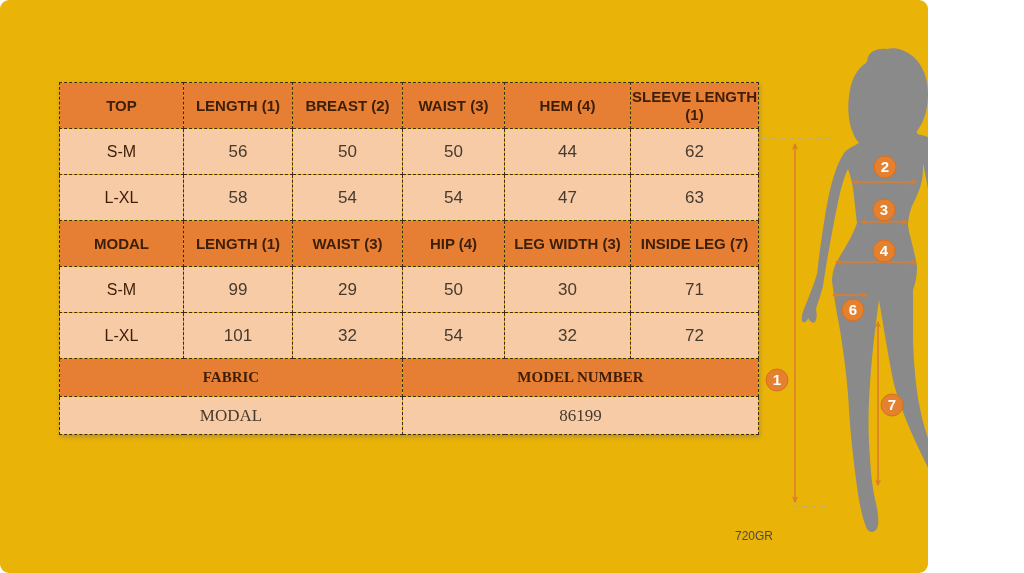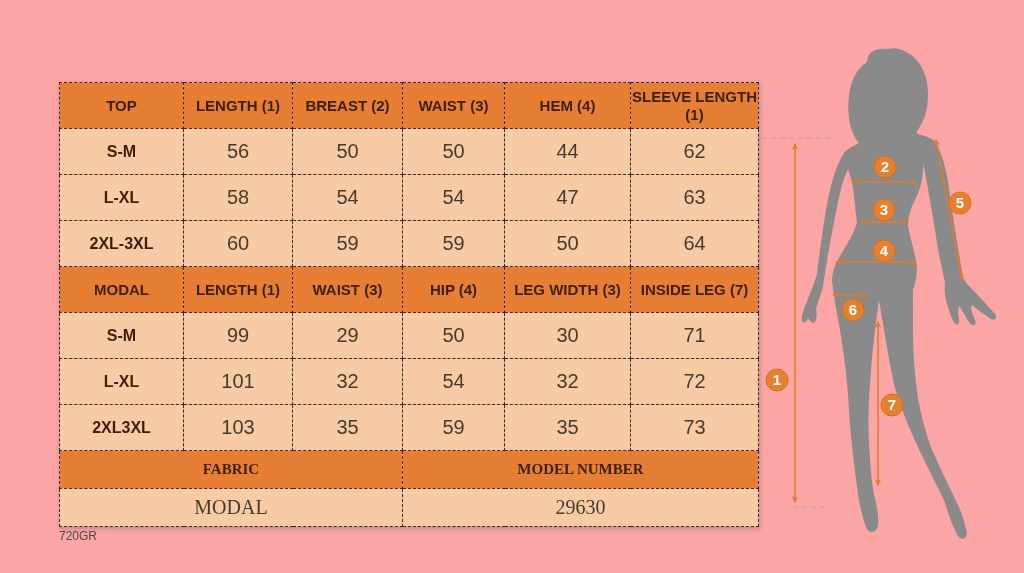--- a/index.html
+++ b/index.html
@@ -1,41 +1,42 @@
 <!DOCTYPE html>
 <html><head>
 <meta charset="utf-8">
 <style>
   html,body{margin:0;padding:0;background:#ffffff;}
   .stage{
-    position:relative;width:1024px;height:573px;background:#fca5a5;overflow:hidden;
+    position:relative;width:928px;height:573px;background:#eab308;overflow:hidden;
     font-family:"Liberation Sans","DejaVu Sans",sans-serif;
+    border-radius:9px;
   }
   table.chart{
     position:absolute;left:59px;top:82px;width:699px;
     border-collapse:collapse;table-layout:fixed;
     box-shadow:1px 2px 4px rgba(110,110,110,.45);
   }
   table.chart th,table.chart td{
     border:1px dashed #3E2A1C;text-align:center;vertical-align:middle;
     padding:0;overflow:hidden;
   }
   tr.mainrow th,tr.mainrow td{height:45px;}
   tr.footrow th,tr.footrow td{height:37px;font-family:Liberation Serif, serif;}
   th.hdr{
     background:#E67F33;color:#3D1E08;font-weight:bold;font-size:15px;line-height:1.15;
   }
   td.val{
-    background:#F7CBA5;color:#473A2D;font-size:20px;font-weight:normal;
+    background:#F7CBA5;color:#473A2D;font-size:17px;font-weight:normal;
   }
   td.size{
-    background:#F7CBA5;color:#3D1E08;font-size:16px;font-weight:bold;
+    background:#F7CBA5;color:#3D1E08;font-size:16px;font-weight:normal;
   }
   .weight{
-    position:absolute;left:59px;top:529px;width:699px;
+    position:absolute;left:74px;top:529px;width:699px;text-align:right;
     font-size:12px;color:#4A4A4A;font-family:"Liberation Sans",sans-serif;
   }
   svg.figure{position:absolute;left:760px;top:30px;}
   .marker-num{
     font-family:"Liberation Sans",sans-serif;font-size:15px;font-weight:bold;fill:#ffffff;
   }
 </style>
 </head>
 <body>
 
@@ -69,28 +70,20 @@
       </tr>
       <tr class="mainrow">
         <td class="size">L-XL</td>
         <td class="val">58</td>
         <td class="val">54</td>
         <td class="val">54</td>
         <td class="val">47</td>
         <td class="val">63</td>
       </tr>
       <tr class="mainrow">
-        <td class="size">2XL-3XL</td>
-        <td class="val">60</td>
-        <td class="val">59</td>
-        <td class="val">59</td>
-        <td class="val">50</td>
-        <td class="val">64</td>
-      </tr>
-      <tr class="mainrow">
         <th class="hdr">MODAL</th>
         <th class="hdr">LENGTH (1)</th>
         <th class="hdr">WAIST (3)</th>
         <th class="hdr">HIP (4)</th>
         <th class="hdr">LEG WIDTH (3)</th>
         <th class="hdr">INSIDE LEG (7)</th>
       </tr>
       <tr class="mainrow">
         <td class="size">S-M</td>
         <td class="val">99</td>
@@ -100,35 +93,27 @@
         <td class="val">71</td>
       </tr>
       <tr class="mainrow">
         <td class="size">L-XL</td>
         <td class="val">101</td>
         <td class="val">32</td>
         <td class="val">54</td>
         <td class="val">32</td>
         <td class="val">72</td>
       </tr>
-      <tr class="mainrow">
-        <td class="size">2XL3XL</td>
-        <td class="val">103</td>
-        <td class="val">35</td>
-        <td class="val">59</td>
-        <td class="val">35</td>
-        <td class="val">73</td>
-      </tr>
       <tr class="footrow">
         <th class="hdr" colspan="3">FABRIC</th>
         <th class="hdr" colspan="3">MODEL NUMBER</th>
       </tr>
       <tr class="footrow">
         <td class="val" colspan="3">MODAL</td>
-        <td class="val" colspan="3">29630</td>
+        <td class="val" colspan="3">86199</td>
       </tr>
     </tbody>
   </table>
 
   <div class="weight">720GR</div>
 
   <svg class="figure" width="264" height="530" viewBox="0 0 264 530" xmlns="http://www.w3.org/2000/svg">
     <defs>
       <marker id="ah" viewBox="0 0 10 10" refX="8.2" refY="5" markerWidth="7" markerHeight="7" orient="auto-start-reverse" markerUnits="userSpaceOnUse">
         <path d="M0,0.5 L10,5 L0,9.5 L3,5 Z" fill="#DB7D2F"></path>

